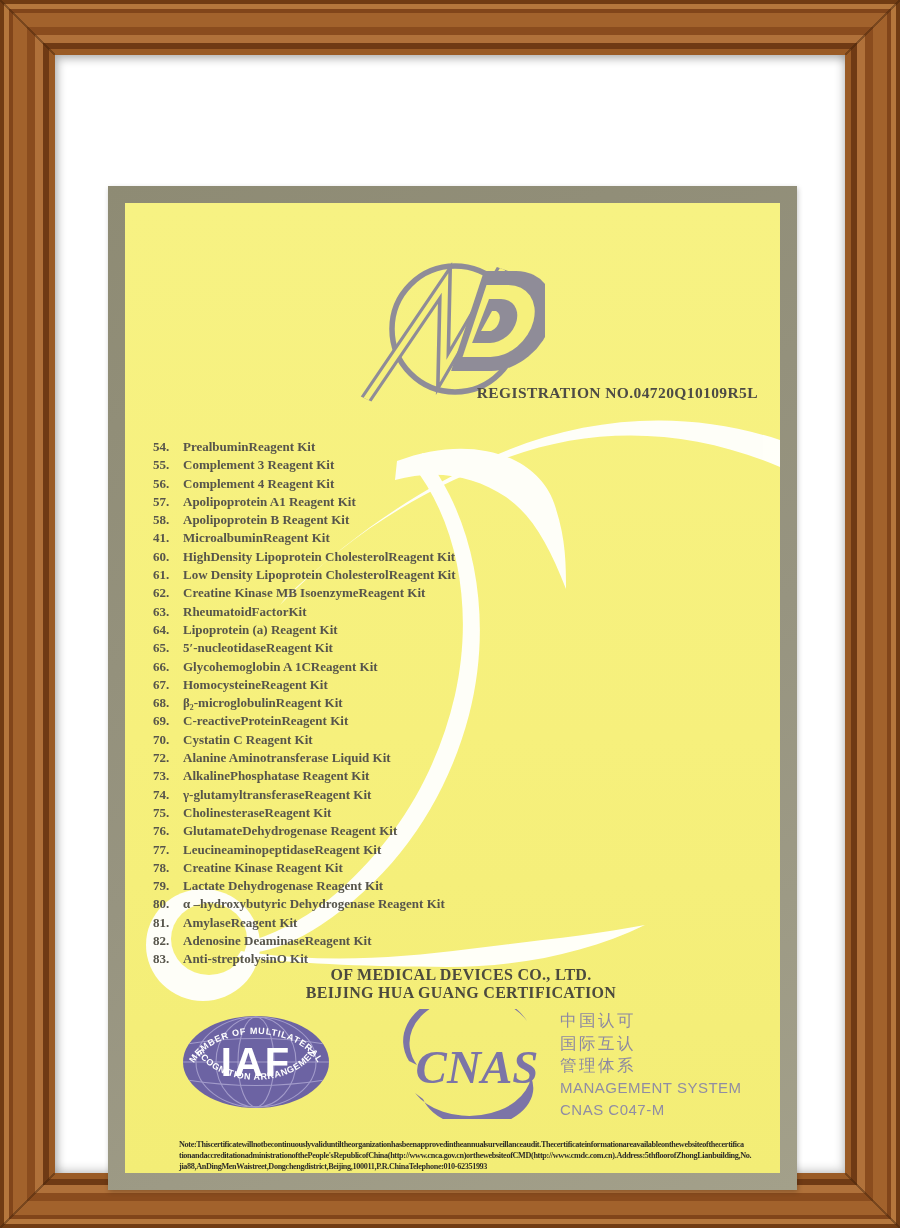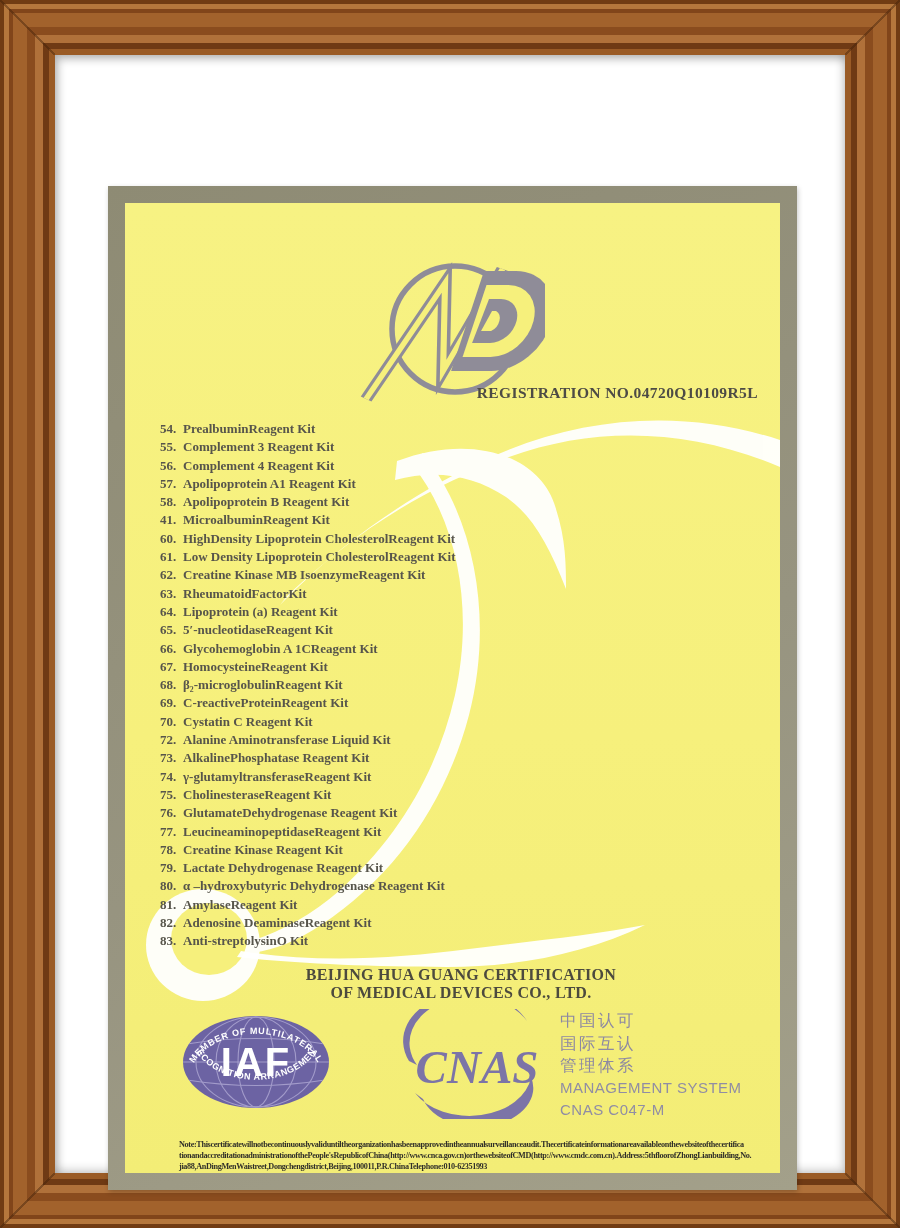--- a/index.html
+++ b/index.html
@@ -34,21 +34,21 @@
 
   .flourish{position:absolute;left:0;top:0;}
 
   
   .mdlogo{position:absolute;left:235px;top:44px;}
 
   .reg{position:absolute;top:181px;right:22px;white-space:nowrap;
        font-weight:bold;font-size:15.5px;letter-spacing:.4px;color:#4d4b45;}
 
   
-  .list{position:absolute;left:28px;top:217px;text-align:center;}
+  .list{position:absolute;left:28px;top:235px;}
   .item{display:flex;line-height:18.3px;font-weight:bold;font-size:13px;color:#57554b;}
   .item .num{width:30px;flex:0 0 30px;}
   .item .txt{white-space:nowrap;}
 
   
   .issuer{position:absolute;left:96px;top:763px;width:480px;text-align:center;
           font-weight:bold;font-size:16px;line-height:17.5px;letter-spacing:.3px;color:#4c4a3e;}
 
   
   .iaf{position:absolute;left:50px;top:808px;}
@@ -220,22 +220,22 @@
             <span class="num">82.</span>
             <span class="txt">Adenosine DeaminaseReagent Kit</span>
           </div>
           <div class="item">
             <span class="num">83.</span>
             <span class="txt">Anti-streptolysinO Kit</span>
           </div>
         </div>
 
       <div class="issuer">
+        <div>OF MEDICAL DEVICES CO., LTD.</div>
         <div>BEIJING HUA GUANG CERTIFICATION</div>
-        <div>OF MEDICAL DEVICES CO., LTD.</div>
       </div>
 
       <svg class="iaf" width="160" height="104" viewBox="0 0 160 104">
         <defs>
           <clipPath id="iafClip">
               <ellipse cx="81" cy="51" rx="73" ry="46"></ellipse>
             </clipPath>
         </defs>
         <ellipse cx="81" cy="51" rx="73" ry="46" fill="#6c63a3"></ellipse>
         <g clip-path="url(#iafClip)" stroke="#a29bca" stroke-width="1.1" fill="none">

